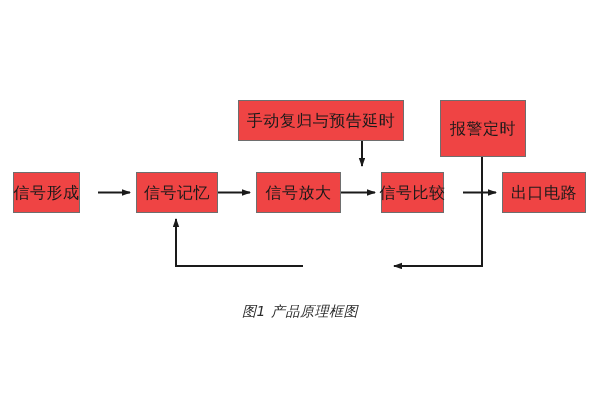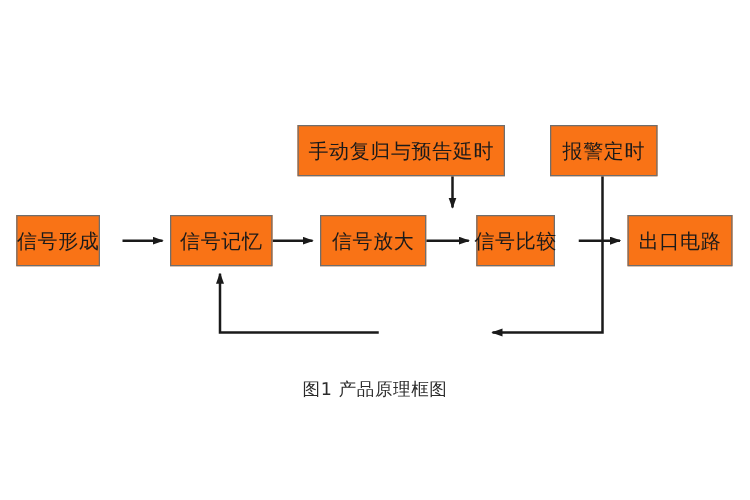--- a/index.html
+++ b/index.html
@@ -17,21 +17,21 @@
   #diagram-canvas {
     position: relative;
     width: 600px;
     height: 400px;
     background: #ffffff;
   }
   .node {
     position: absolute;
     box-sizing: border-box;
     border: 1px solid #6e6e6e;
-    background: #f97316;
+    background: #ef4444;
     display: flex;
     align-items: center;
     justify-content: center;
     color: #1a1a1a;
     font-size: 16px;
     letter-spacing: 0.5px;
     line-height: 1;
     white-space: nowrap;
     font-family: "DejaVu Sans", "Liberation Sans", sans-serif;
   }
@@ -46,20 +46,21 @@
   .caption {
     position: absolute;
     left: 0;
     width: 600px;
     text-align: center;
     color: #2b2b2b;
     font-size: 14px;
     letter-spacing: 0.5px;
     white-space: nowrap;
     font-family: "DejaVu Sans", "Liberation Sans", sans-serif;
+    font-style: italic;
   }
 </style>
 </head>
 <body>
 
 <div id="diagram-canvas">
 
   <svg class="edge-layer" viewBox="0 0 600 400" width="600" height="400" xmlns="http://www.w3.org/2000/svg">
     <defs>
       <marker id="arrow-head" markerWidth="9" markerHeight="9" refX="8" refY="3.2" orient="auto" markerUnits="userSpaceOnUse">
@@ -99,20 +100,20 @@
   </div>
 
   <div class="node" style="left:502px; top:172px; width:84px; height:41px;">
     <span>出口电路</span>
   </div>
 
   <div class="node" style="left:238px; top:100px; width:166px; height:41px;">
     <span>手动复归与预告延时</span>
   </div>
 
-  <div class="node" style="left:440px; top:100px; width:86px; height:41px;">
+  <div class="node" style="left:440px; top:100px; width:86px; height:57px;">
     <span>报警定时</span>
   </div>
 
 
   <div class="caption" style="top:303px;">图1 产品原理框图</div>
 
 </div>
 
 </body></html>

